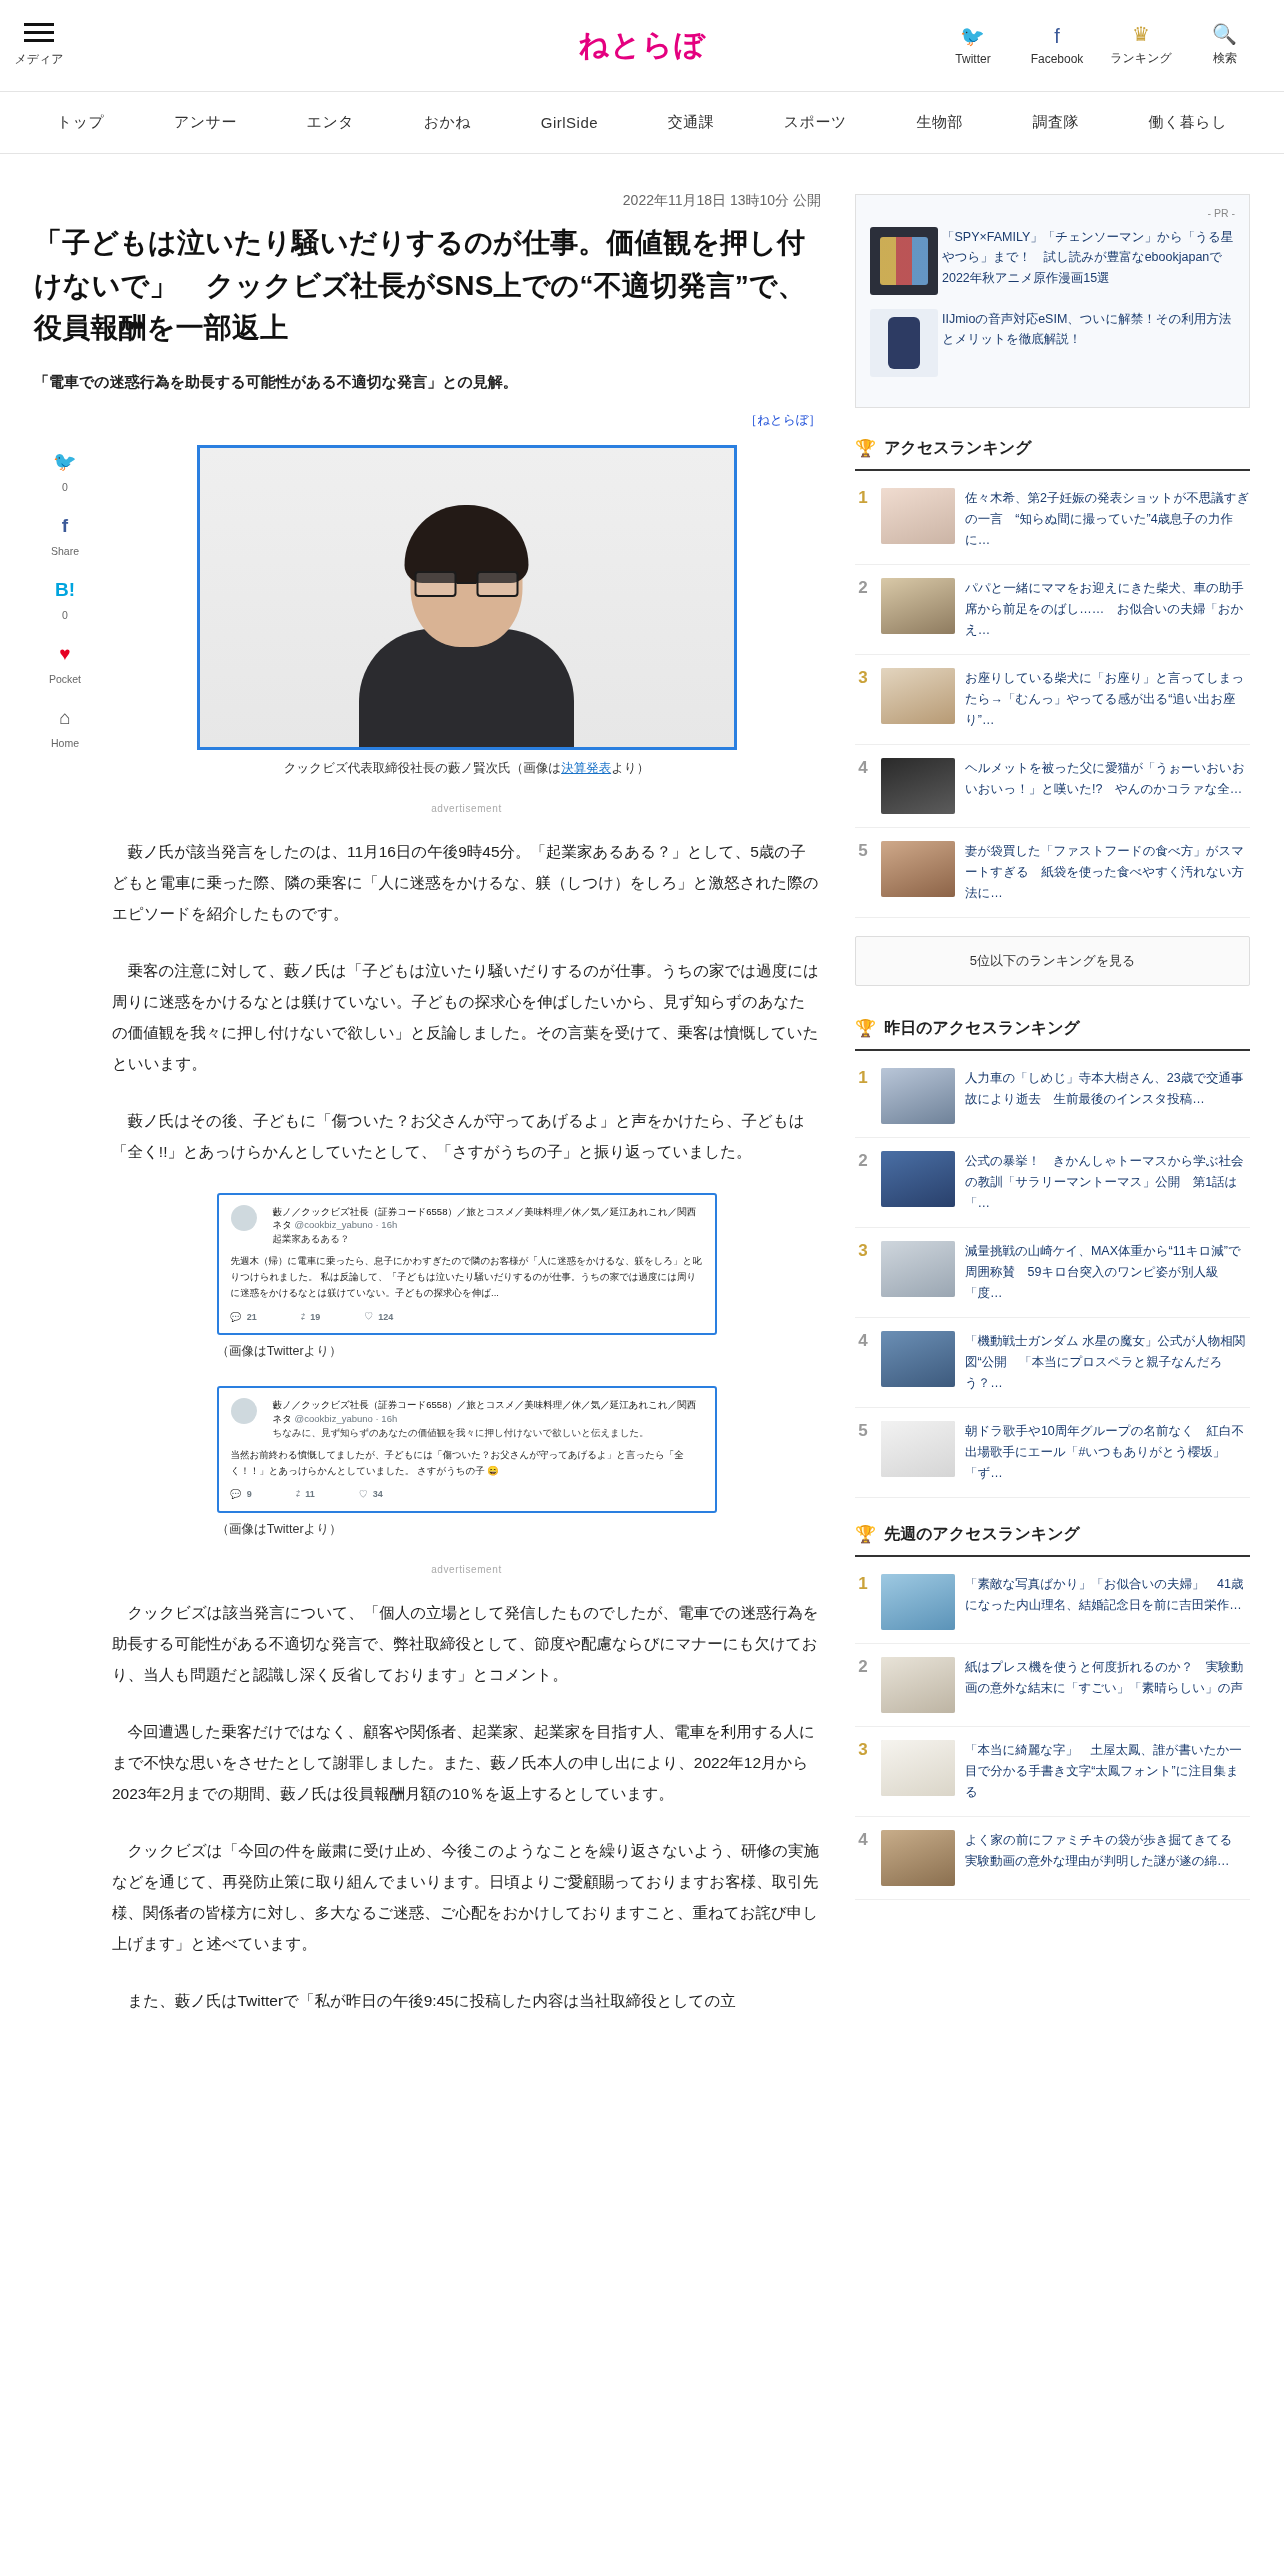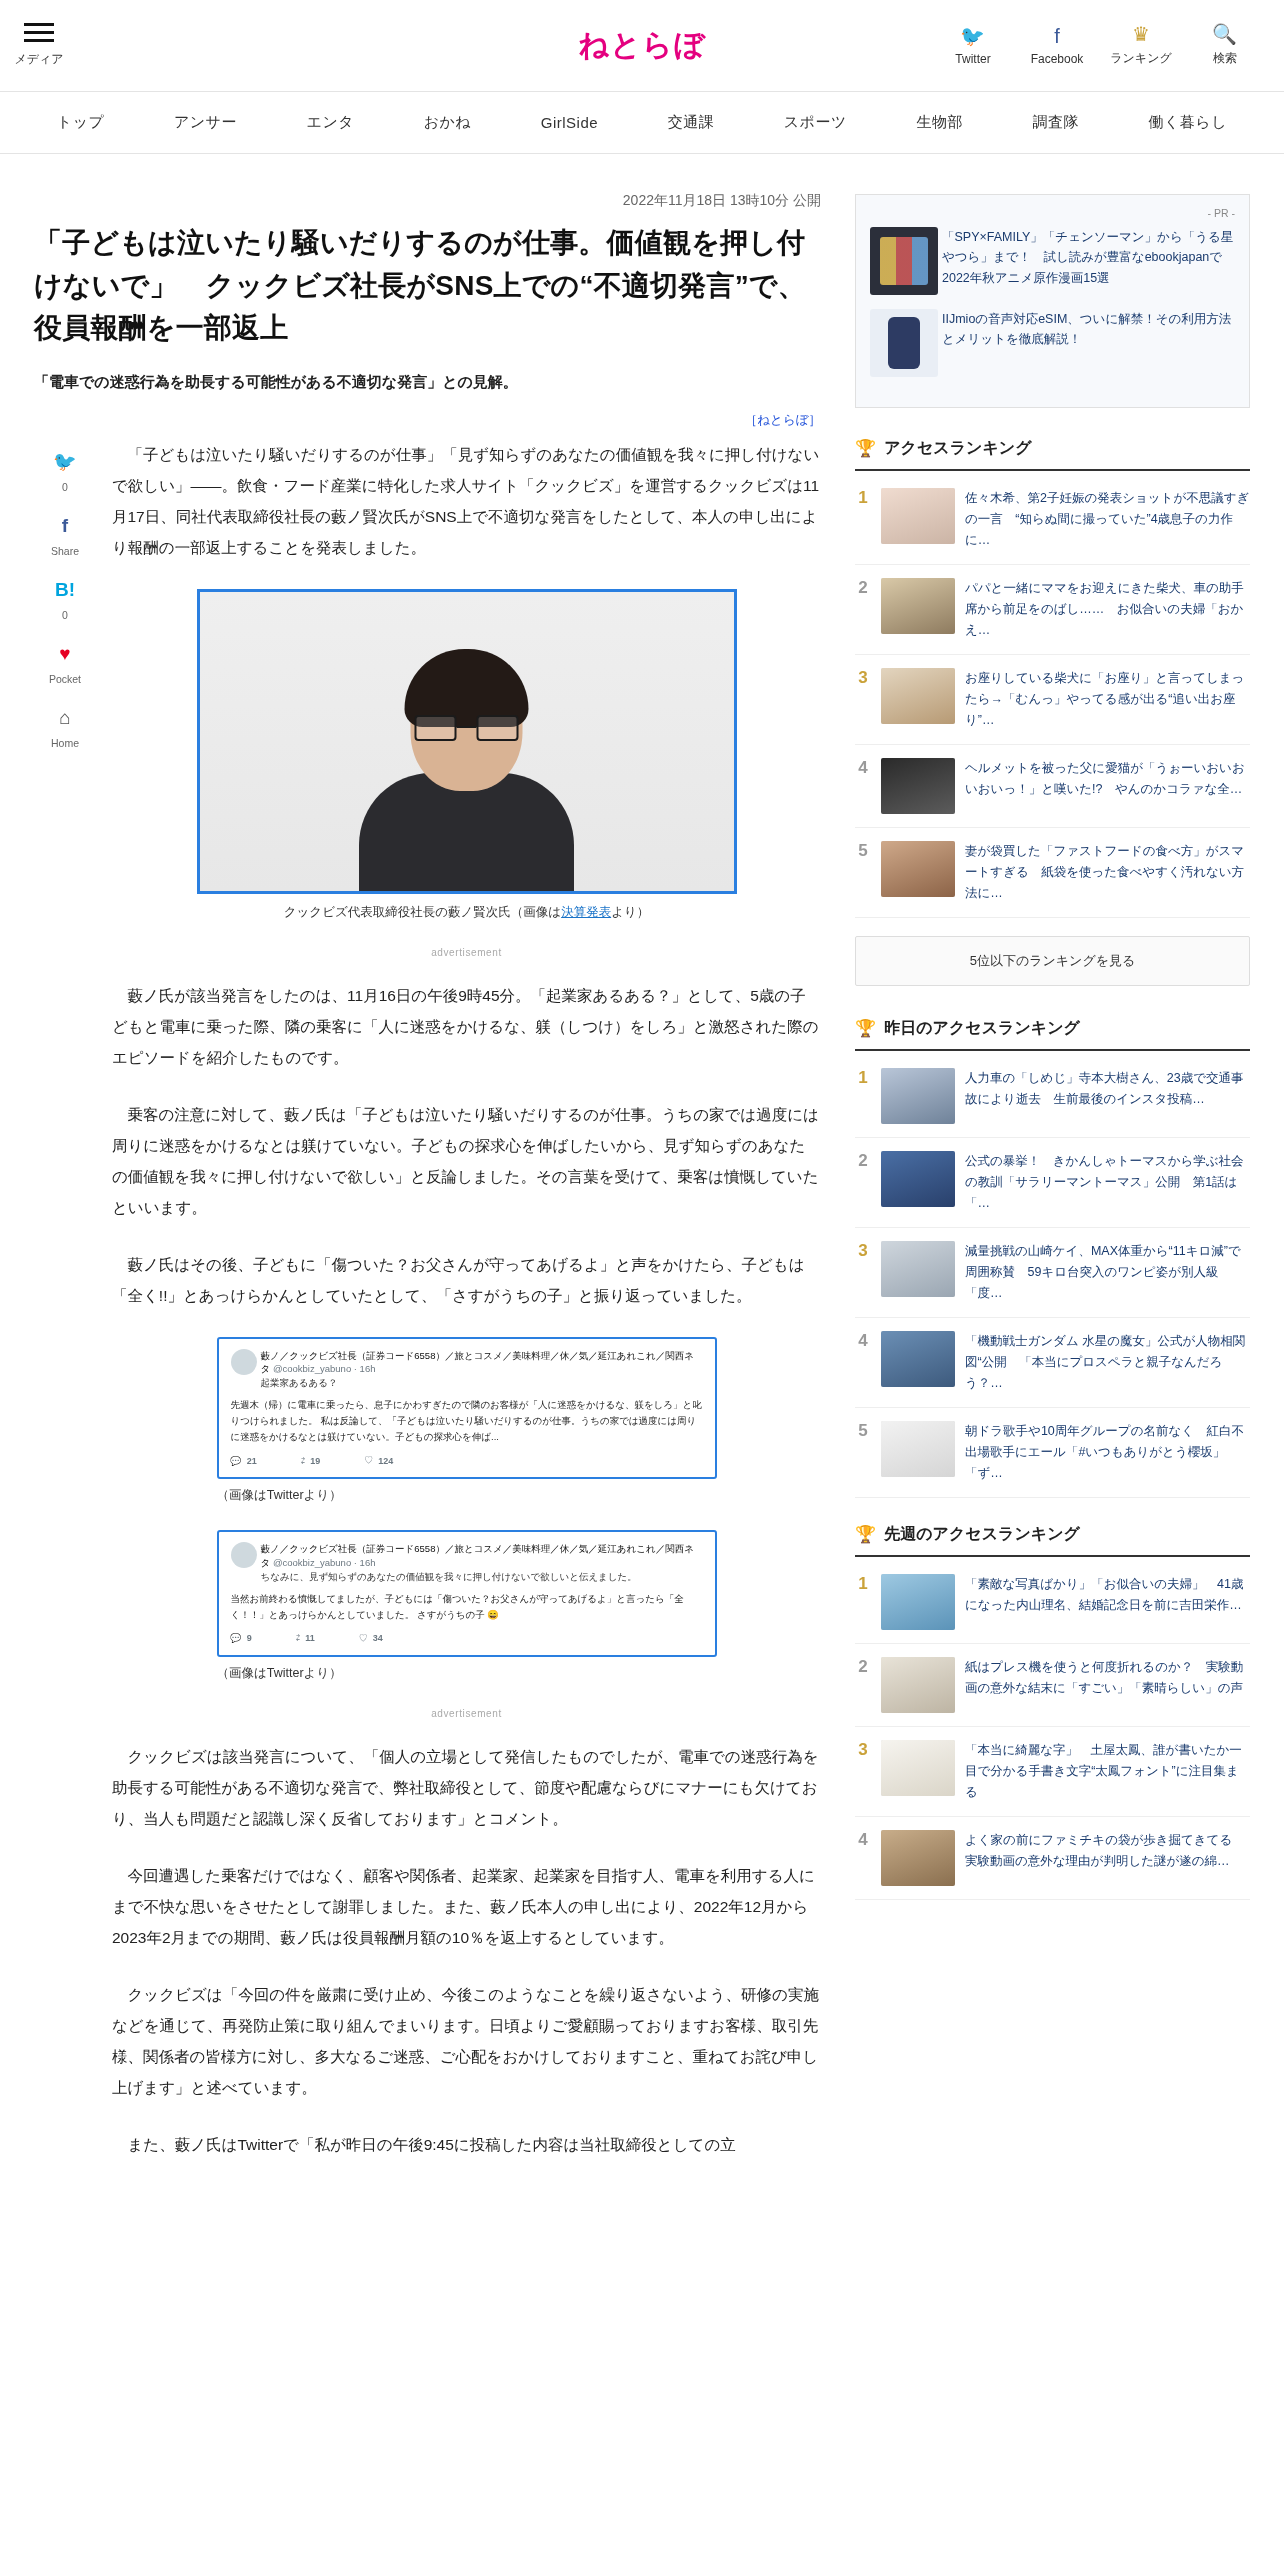--- a/index.html
+++ b/index.html
@@ -149,21 +149,21 @@
   .adlabel {
     text-align:center; font-size: 10px; color:#aaa; letter-spacing:.6px;
     margin: 4px 0 22px 0;
   }
 
   
   .tweet {
     width: 500px; margin: 0 auto; border:2px solid #2a7fe0; border-radius:3px;
     padding: 10px 12px; background:#fff;
   }
-  .tw-head { display:flex; gap:4px; align-items:flex-start; }
+  .tw-head { display:flex; gap:16px; align-items:flex-start; }
   .tw-av { width:26px; height:26px; border-radius:50%; background:#cfd9de; flex:0 0 26px; }
   .tw-meta { font-size: 9.5px; color:#333; line-height:1.45; }
   .tw-meta .hd { color:#111; }
   .tw-meta .hd .gray { color:#6b7780; }
   .tw-body { font-size: 9.5px; line-height:1.7; color:#222; margin-top:7px; }
   .tw-acts { display:flex; gap:44px; margin-top:9px; color:#6b7780; font-size:9px; }
   .tw-acts span { display:flex; align-items:center; gap:5px; }
   .tw-cap { width:500px; margin: 8px auto 26px auto; font-size:12.5px; color:#333; }
 
   
@@ -303,21 +303,20 @@
           <div>Pocket</div>
         </div>
         <div class="sbtn">
           <div class="sq sq-hm">⌂</div>
           <div>Home</div>
         </div>
       </div>
 
       <div class="content">
 
-        <p>「子どもは泣いたり騒いだりするのが仕事」「見ず知らずのあなたの価値観を我々に押し付けないで欲しい」——。飲食・フード産業に特化した求人サイト「クックビズ」を運営するクックビズは11月17日、同社代表取締役社長の藪ノ賢次氏がSNS上で不適切な発言をしたとして、本人の申し出により報酬の一部返上することを発表しました。</p>
 
         <figure>
           <div class="photo">
             <div class="person">
               <div class="body"></div>
               <div class="head"></div>
               <div class="hair"></div>
               <div class="glasses">
                 <i class="l"></i>
                   <b></b>

